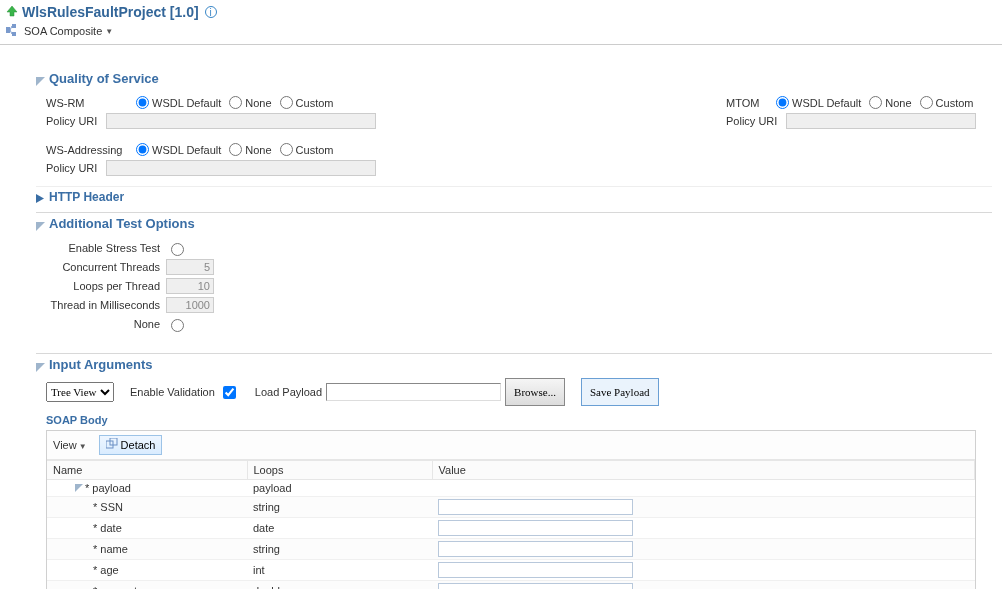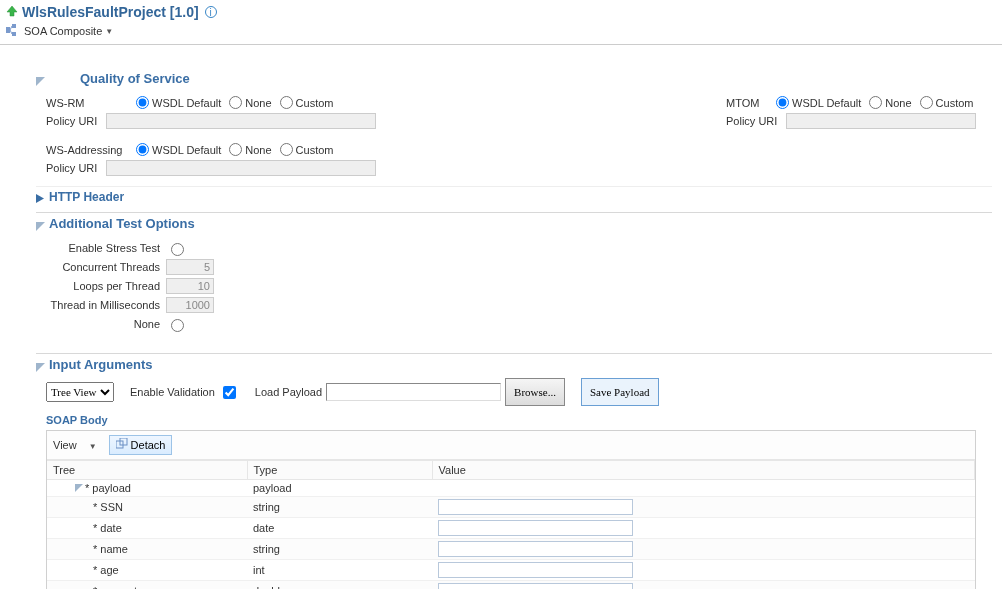--- a/index.html
+++ b/index.html
@@ -55,21 +55,21 @@
   .section-header {
     display: flex;
     align-items: center;
     font-size: 13px;
     font-weight: bold;
     color: #3a6ea5;
     margin-top: 8px;
     border-top: 1px solid #d8d8d8;
     padding-top: 3px;
   }
-  .section-header.no-border { border-top: none; padding-top: 0; gap: 31px; }
+  .section-header.no-border { border-top: none; padding-top: 0; }
   .tri-open, .tri-closed {
     display: inline-block;
     width: 10px; height: 10px;
     margin-right: 3px;
   }
   .tri-open { color: #9fb5cc; }
   .tri-closed { color: #3a6ea5; }
 
   .qos-body { padding: 6px 0 8px 10px; }
   .qos-row { display: flex; align-items: center; margin: 4px 0; }
@@ -156,21 +156,21 @@
     width: 930px;
   }
   .table-toolbar {
     display: flex;
     align-items: center;
     padding: 4px 6px;
     gap: 12px;
     border-bottom: 1px solid #e6e6e6;
     background: #fdfdfd;
   }
-  .view-drop { display: flex; align-items: flex-end; gap: 12px; }
+  .view-drop { display: flex; align-items: flex-end; gap: 2px; }
   .detach-btn {
     display: flex;
     align-items: center;
     gap: 3px;
     font-size: 11px;
     background: linear-gradient(#eef6ff, #d9ecff);
     border: 1px solid #9cc3e7;
     padding: 2px 6px;
     cursor: pointer;
   }
@@ -397,22 +397,22 @@
             <rect x="4" y="0" width="7" height="7" fill="none" stroke="#6b8fc4"></rect>
           </svg>
         </span>
         <span>Detach</span>
       </button>
     </div>
 
     <table class="tree-table">
       <thead>
         <tr>
-          <th class="name-col">Tree</th>
-          <th class="type-col">Type</th>
+          <th class="name-col">Name</th>
+          <th class="type-col">Loops</th>
           <th>Value</th>
         </tr>
       </thead>
       <tbody id="tree-rows">
           <tr>
             <td><span class="indent1"><span class="row-expander"><svg width="8" height="8" viewBox="0 0 8 8">
                     <path d="M0 0 L8 0 L0 8 Z" fill="#9fb5cc"></path>
                   </svg></span><span>* payload</span></span></td>
             <td>payload</td>
             <td></td>

